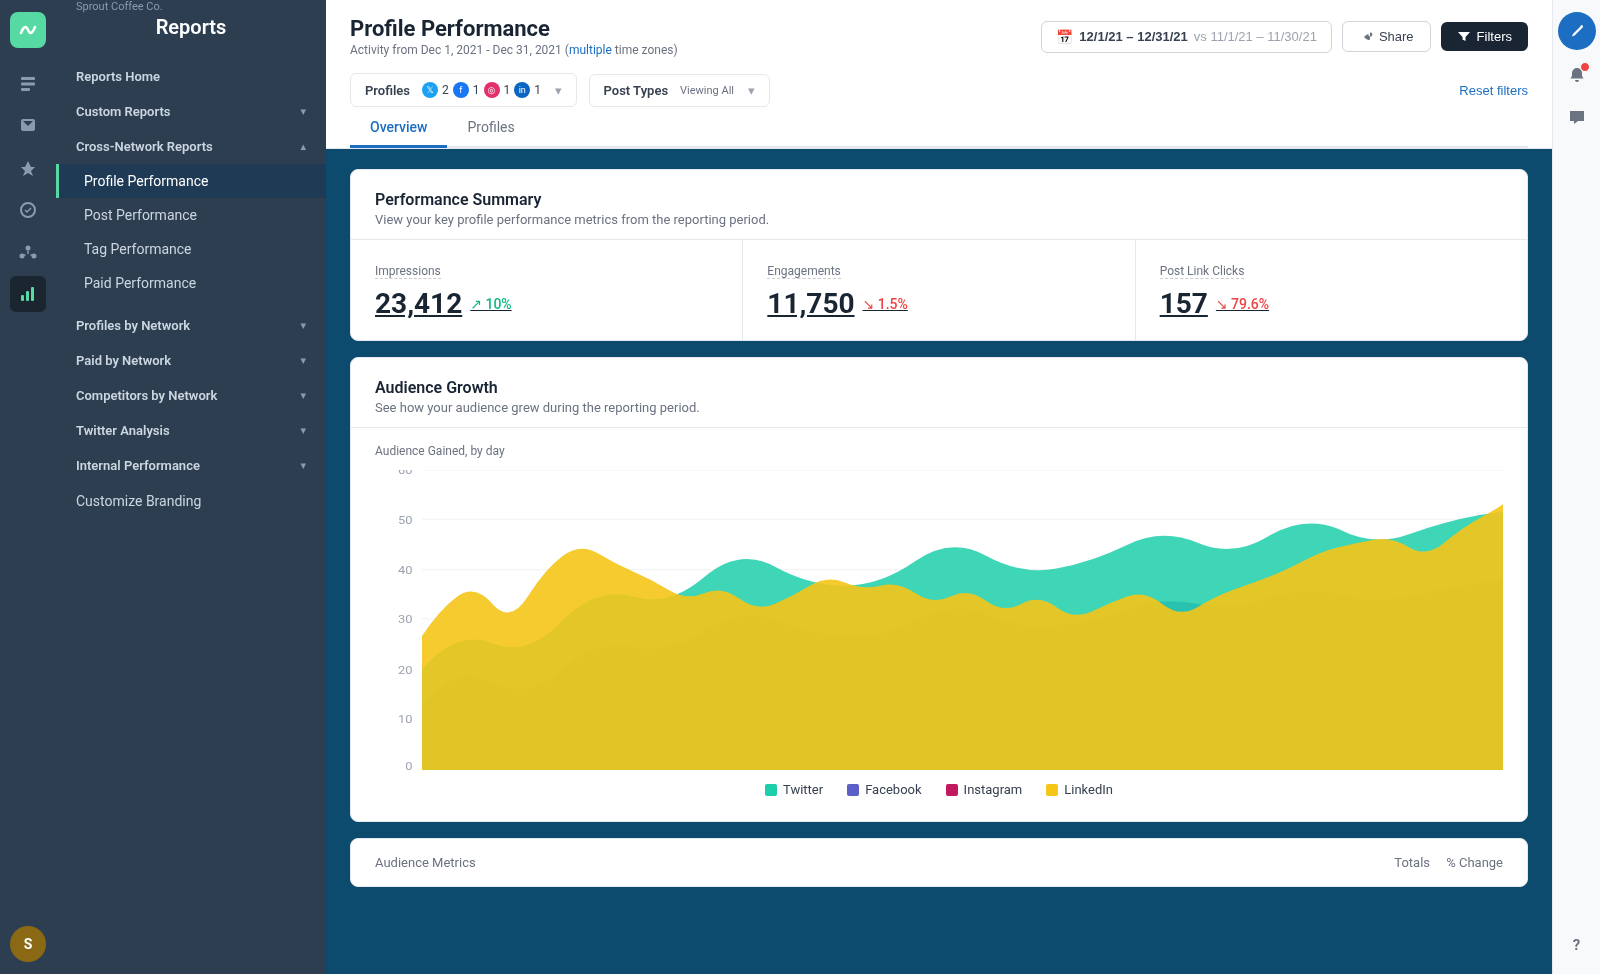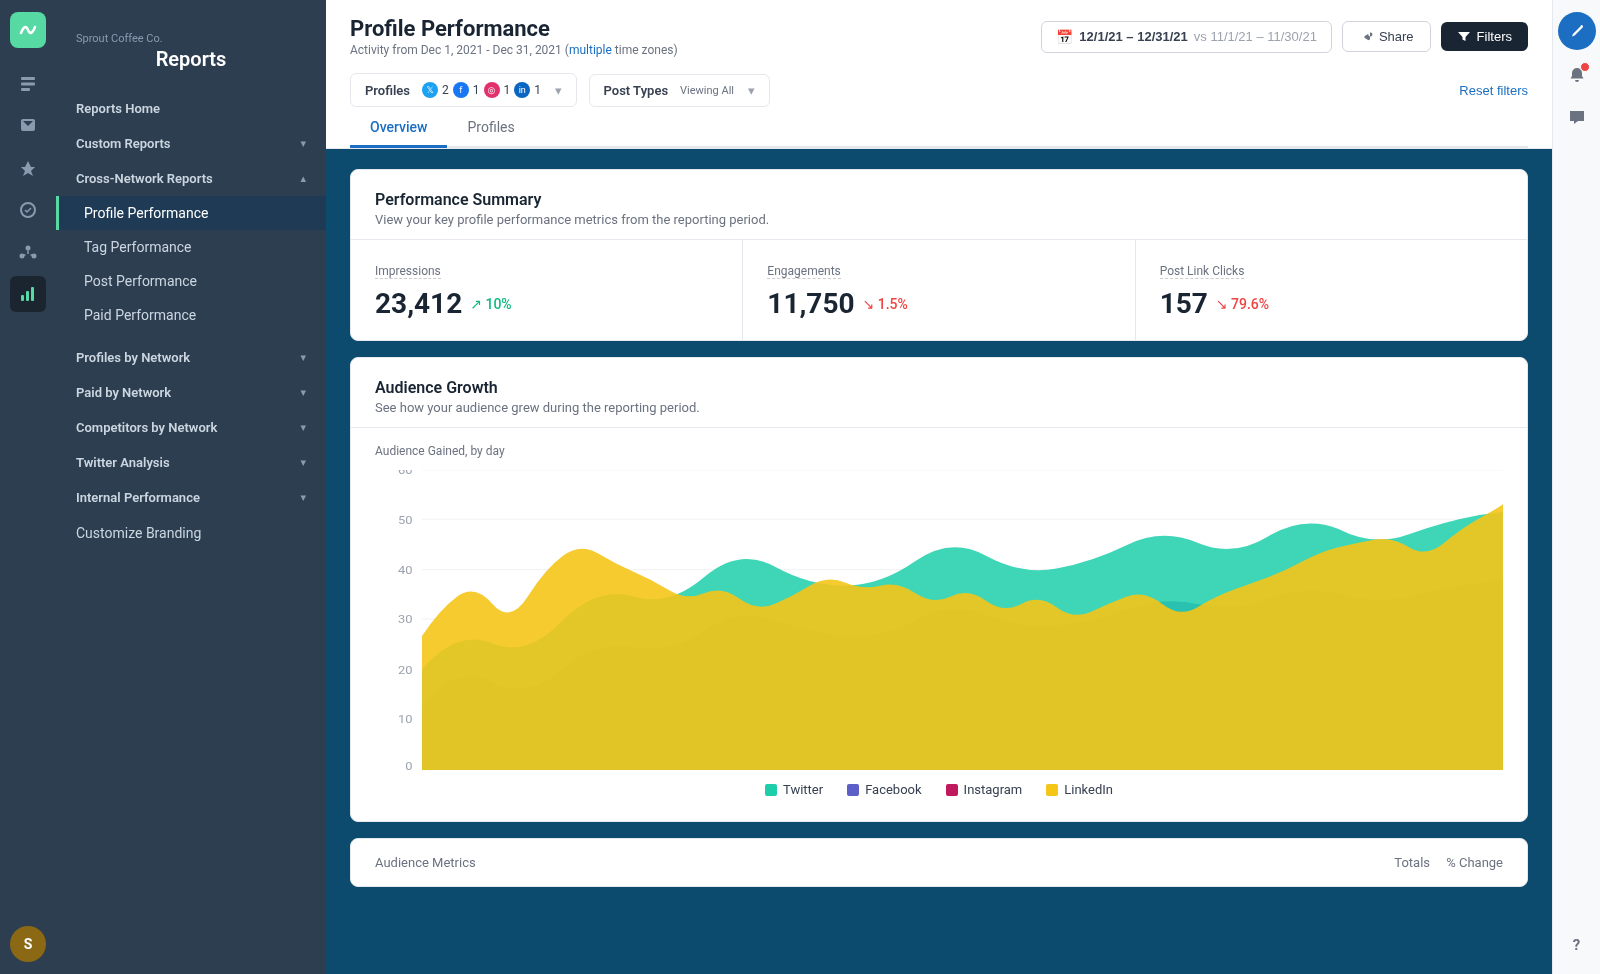--- a/index.html
+++ b/index.html
@@ -47,21 +47,21 @@
     .sidebar {
       width: 270px;
       background: #2c3e50;
       color: #ccd6e0;
       display: flex;
       flex-direction: column;
       overflow-y: auto;
       flex-shrink: 0;
     }
     .sidebar-header {
-      padding: 32px 20px 12px;
+      padding: 0 20px 12px;
     }
     .sidebar-company {
       font-size: 11px;
       color: #8a9bb0;
       margin-bottom: 2px;
     }
     .sidebar-title {
       font-size: 20px;
       font-weight: 600;
       color: #ffffff;
@@ -259,20 +259,21 @@
       display: inline-block;
       margin-bottom: 8px;
     }
     .metric-value {
       font-size: 28px;
       font-weight: 700;
       color: #1a2533;
       display: flex;
       align-items: center;
       gap: 8px;
+      text-decoration: underline;
     }
     .metric-change {
       font-size: 14px;
       font-weight: 500;
     }
     .metric-change.up { color: #10b981; }
     .metric-change.down { color: #ef4444; }
 
     
     .chart-container {
@@ -428,22 +429,22 @@
       <span class="nav-section-label">Custom Reports</span>
       <span class="chevron">▾</span>
     </div>
 
     <div class="nav-item">
       <span class="nav-section-label">Cross-Network Reports</span>
       <span class="chevron">▴</span>
     </div>
 
     <div class="nav-sub-item active">Profile Performance</div>
+    <div class="nav-sub-item">Post Performance</div>
     <div class="nav-sub-item">Tag Performance</div>
-    <div class="nav-sub-item">Post Performance</div>
     <div class="nav-sub-item">Paid Performance</div>
 
     <div class="nav-item" style="margin-top:8px">
       <span class="nav-section-label">Profiles by Network</span>
       <span class="chevron">▾</span>
     </div>
     <div class="nav-item">
       <span class="nav-section-label">Paid by Network</span>
       <span class="chevron">▾</span>
     </div>

